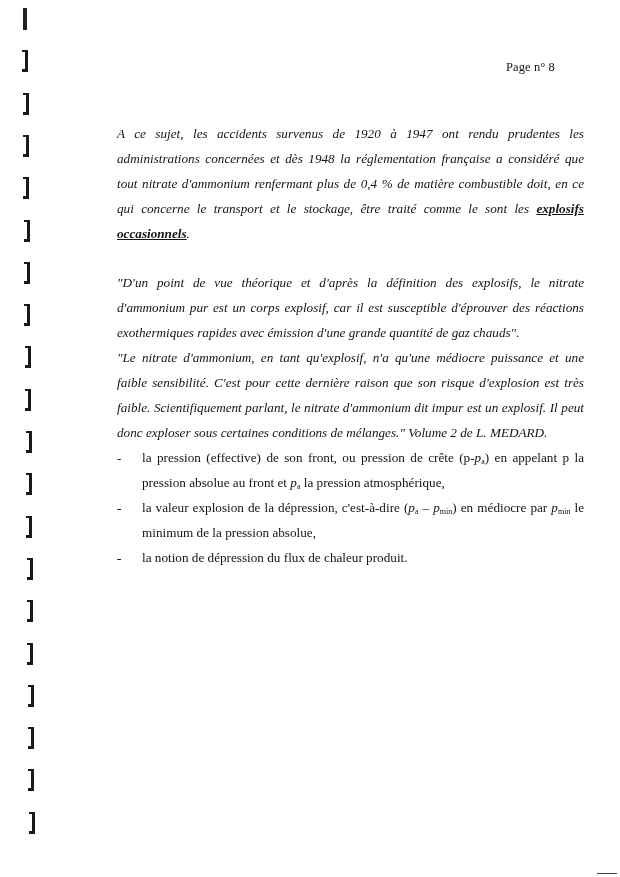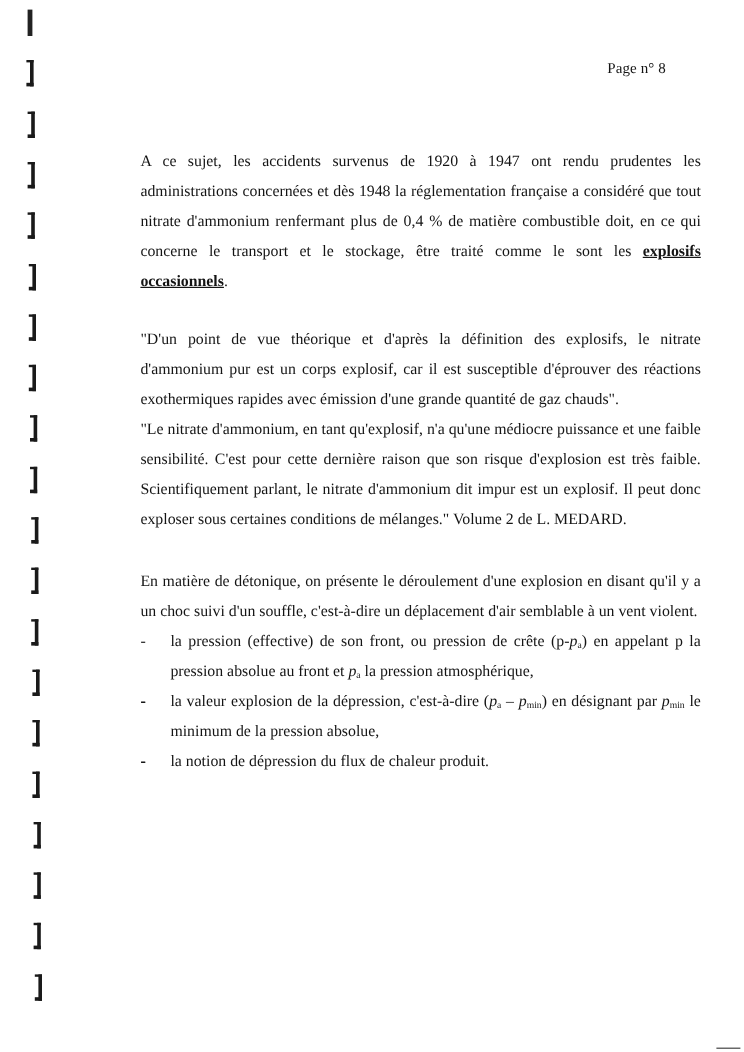--- a/index.html
+++ b/index.html
@@ -8,27 +8,27 @@
     font-family: "Liberation Serif", "DejaVu Serif", serif; color: #141414;
   }
   .binding { position: absolute; left: 0; top: 0; width: 60px; height: 877px; }
   .bmark {
     position: absolute; left: 24px; width: 6px; height: 22px;
     border-top: 2px solid #1a1a1a; border-right: 3px solid #1a1a1a; border-bottom: 3px solid #1a1a1a;
     box-sizing: border-box;
   }
   .bmark.first { border-top: none; border-bottom: none; border-right: 4px solid #222; left: 26px; width: 5px; }
   .page-num {
-    position: absolute; left: 506px; top: 50px; font-size: 12.5px; letter-spacing: 0.1px;
+    position: absolute; left: 506px; top: 60px; font-size: 12.5px; letter-spacing: 0.1px;
   }
   .content {
     position: absolute; left: 117px; top: 121px; width: 467px;
     font-size: 13.2px; line-height: 25px; text-align: justify;
   }
-  .content p { margin: 0; }
+  .content p { margin: 0; font-style: italic; }
   .gap1 { margin-top: 26px !important; }
   .gap2 { margin-top: 24px !important; }
   .gap3 { margin-top: 26px !important; }
   .gap4 { margin-top: 22px !important; }
   .keyterm { font-weight: bold; text-decoration: underline; }
   .list { margin: 0; padding: 0; list-style: none; }
   .list li { position: relative; padding-left: 25px; margin: 0; }
   .list .dash { position: absolute; left: 0; top: 0; }
   sub { font-size: 8px; vertical-align: -2px; line-height: 0; }
   i { font-style: italic; }
@@ -62,34 +62,33 @@
 
 <div class="page-num">Page n° 8</div>
 
 <div class="content">
   <p><span>A ce sujet, les accidents survenus de 1920 à 1947 ont rendu prudentes les administrations concernées et dès 1948 la réglementation française a considéré que tout nitrate d'ammonium renfermant plus de 0,4  % de matière combustible doit, en ce qui concerne le transport et le stockage, être traité comme le sont les </span><span class="keyterm">explosifs occasionnels</span><span>.</span></p>
 
 
   <p class="gap2">"D'un point de vue théorique et d'après la définition des explosifs, le nitrate d'ammonium pur est un corps explosif, car il est susceptible d'éprouver des réactions exothermiques rapides avec émission d'une grande quantité de gaz chauds".</p>
   <p>"Le nitrate d'ammonium, en tant qu'explosif, n'a qu'une médiocre puissance et une faible sensibilité. C'est pour cette dernière raison que son risque d'explosion est très faible. Scientifiquement parlant, le nitrate d'ammonium dit impur est un explosif. Il peut donc exploser sous certaines conditions de mélanges." Volume 2 de L. MEDARD.</p>
 
-  <p class="gap3">En matière de détonique, on présente le déroulement d'une explosion en disant qu'il y a un choc suivi d'un souffle, c'est-à-dire un déplacement d'air semblable à un vent violent.</p>
 
 
   <ul class="list">
     <li>
       <span class="dash">-</span>
       <span>la pression (effective) de son front, ou pression de crête (p-</span><i>p</i><sub>a</sub><span>) en appelant p la pression absolue au front et </span><i>p</i><sub>a</sub><span> la pression atmosphérique,</span>
     </li>
     <li>
       <span class="dash">-</span>
     </li>
     <li>
       <span class="dash">-</span>
-      <span>la valeur explosion de la dépression, c'est-à-dire (</span><i>p</i><sub>a</sub><span> – </span><i>p</i><sub>min</sub><span>) en désignant par </span><i>p</i><sub>min</sub><span> le minimum de la pression absolue,</span>
+      <span>la valeur explosion de la dépression, c'est-à-dire (</span><i>p</i><sub>a</sub><span> – </span><i>p</i><sub>min</sub><span>) en médiocre par </span><i>p</i><sub>min</sub><span> le minimum de la pression absolue,</span>
     </li>
     <li>
       <span class="dash">-</span>
     </li>
     <li>
       <span class="dash">-</span>
       <span>la notion de dépression du flux de chaleur produit.</span>
     </li>
   </ul>
 </div>

